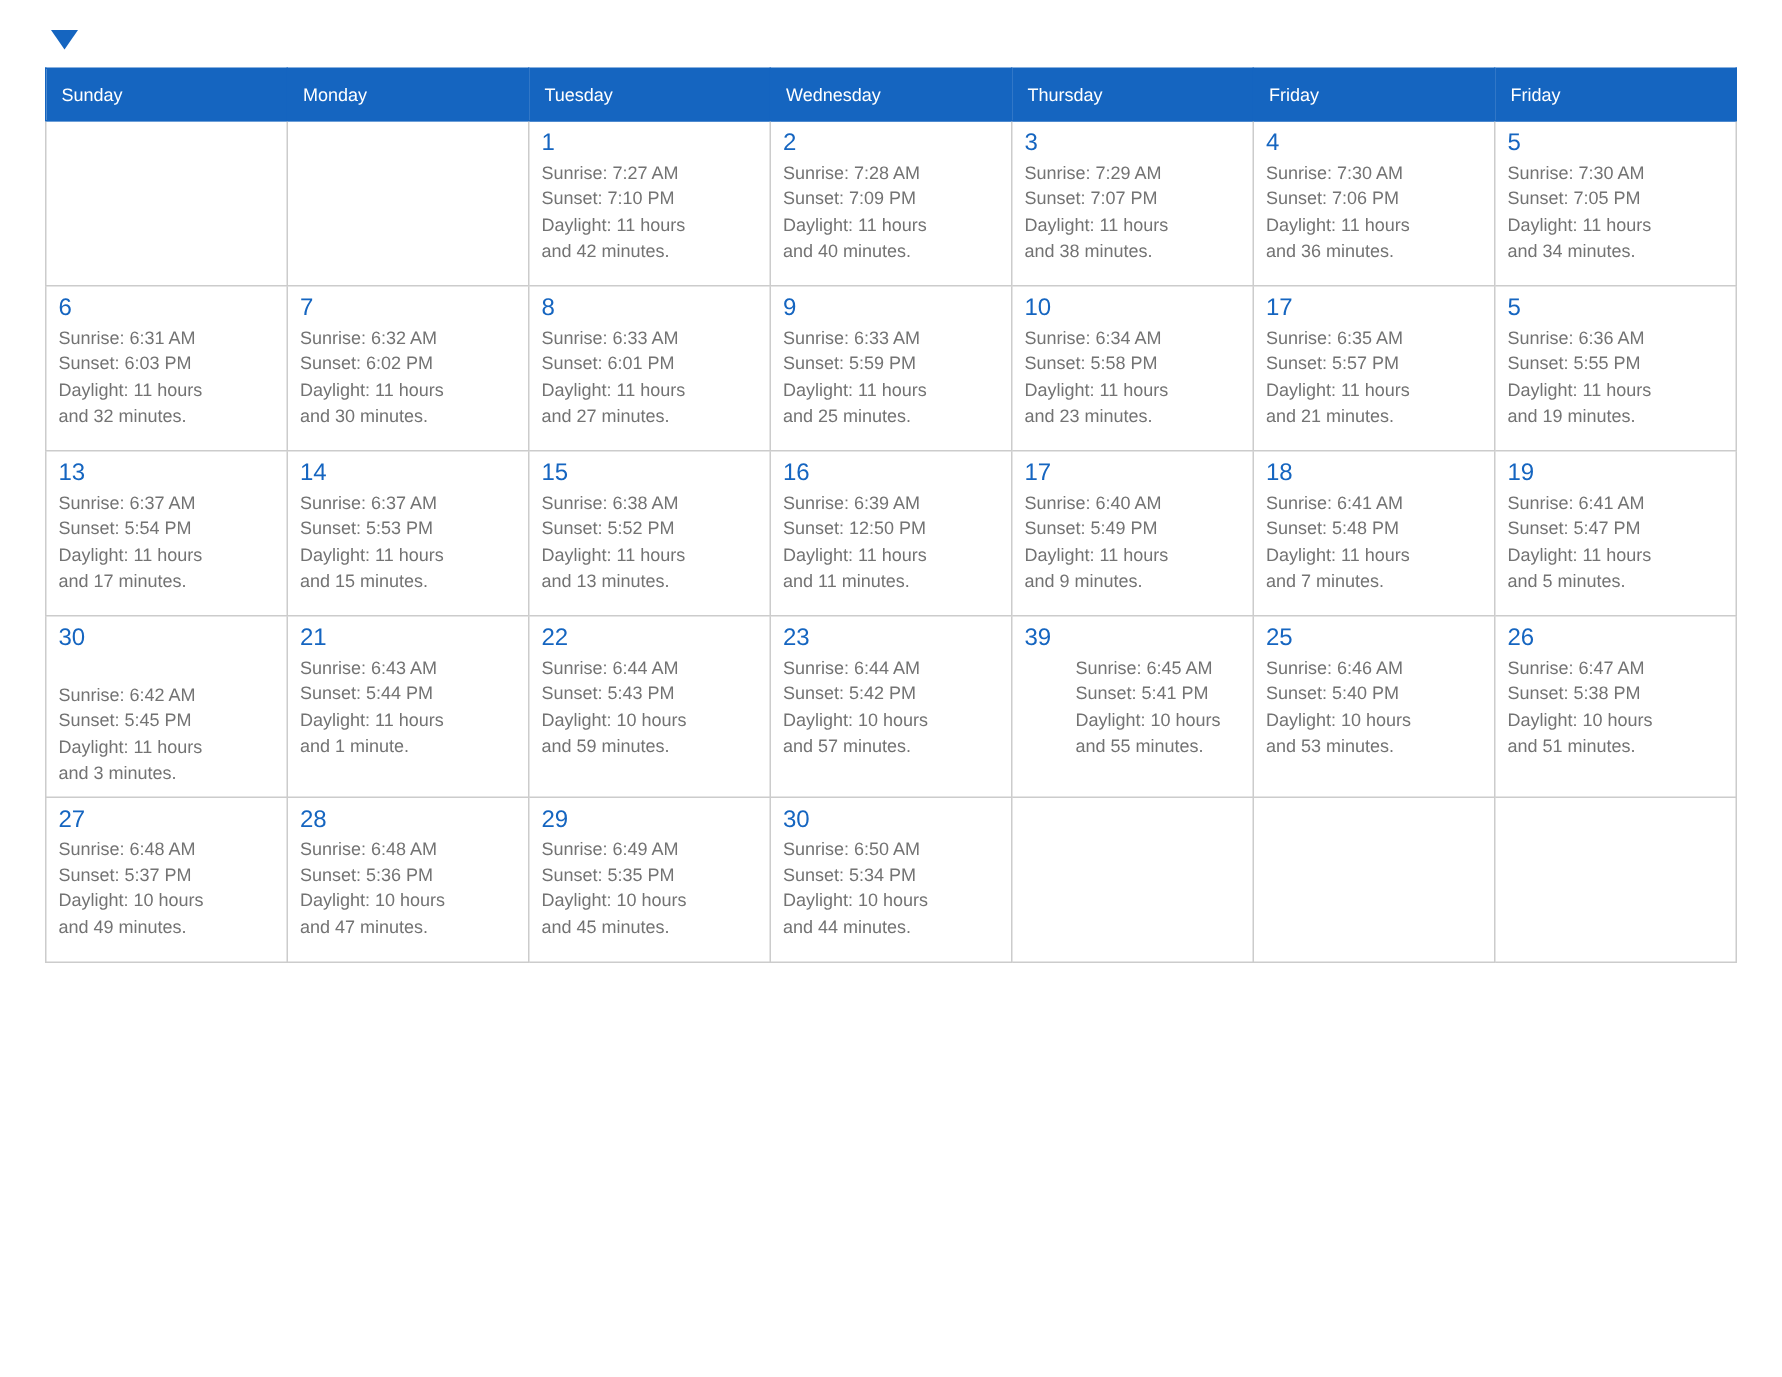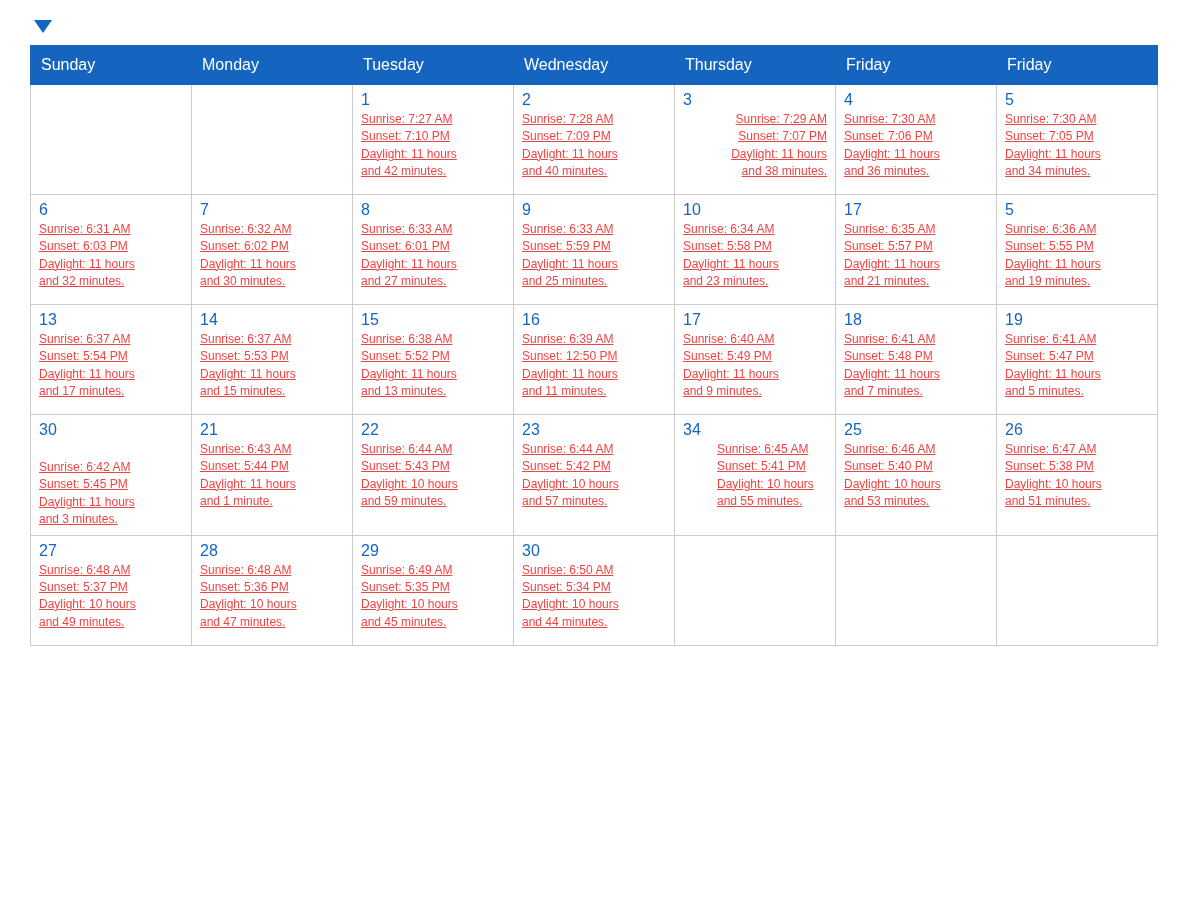--- a/index.html
+++ b/index.html
@@ -37,21 +37,21 @@
       margin-top: 4px;
     }
     .calendar {
       width: 100%;
       border-collapse: collapse;
       margin-top: 10px;
     }
     .calendar th {
       background-color: #1565c0;
       color: #fff;
-      font-size: 16px;
+      font-size: 12px;
       font-weight: normal;
       padding: 10px 10px;
       text-align: left;
       border: 1px solid #1565c0;
     }
     .calendar td {
       border: 1px solid #ccc;
       vertical-align: top;
       padding: 6px 8px;
       width: calc(100% / 7);
@@ -64,23 +64,22 @@
       background: #fff;
     }
     .day-number {
       font-size: 16px;
       color: #1565c0;
       font-weight: normal;
       margin-bottom: 2px;
     }
     .day-info {
       font-size: 12px;
-      color: #ef4444;
+      color: #737373;
       line-height: 1.45;
-      text-decoration: underline;
     }
     
     .arrow-shape {
       display: inline-block;
       width: 0;
       height: 0;
       border-left: 9px solid transparent;
       border-right: 9px solid transparent;
       border-top: 13px solid #1565c0;
       vertical-align: middle;
@@ -148,21 +147,21 @@
         </td>
         <td>
           <div class="day-number">2</div>
           <div class="day-info" style="white-space: pre-line;">Sunrise: 7:28 AM
 Sunset: 7:09 PM
 Daylight: 11 hours
 and 40 minutes.</div>
         </td>
         <td>
           <div class="day-number">3</div>
-          <div class="day-info" style="white-space: pre-line; text-align: right;">Sunrise: 7:29 AM
+          <div class="day-info" style="white-space: pre-line;">Sunrise: 7:29 AM
 Sunset: 7:07 PM
 Daylight: 11 hours
 and 38 minutes.</div>
         </td>
         <td>
           <div class="day-number">4</div>
           <div class="day-info" style="white-space: pre-line;">Sunrise: 7:30 AM
 Sunset: 7:06 PM
 Daylight: 11 hours
 and 36 minutes.</div>
@@ -300,21 +299,21 @@
 and 59 minutes.</div>
         </td>
         <td>
           <div class="day-number">23</div>
           <div class="day-info" style="white-space: pre-line;">Sunrise: 6:44 AM
 Sunset: 5:42 PM
 Daylight: 10 hours
 and 57 minutes.</div>
         </td>
         <td>
-          <div class="day-number">34</div>
+          <div class="day-number">39</div>
           <div class="day-info" style="white-space: pre-line; margin-left: 34px;">Sunrise: 6:45 AM
 Sunset: 5:41 PM
 Daylight: 10 hours
 and 55 minutes.</div>
         </td>
         <td>
           <div class="day-number">25</div>
           <div class="day-info" style="white-space: pre-line;">Sunrise: 6:46 AM
 Sunset: 5:40 PM
 Daylight: 10 hours

